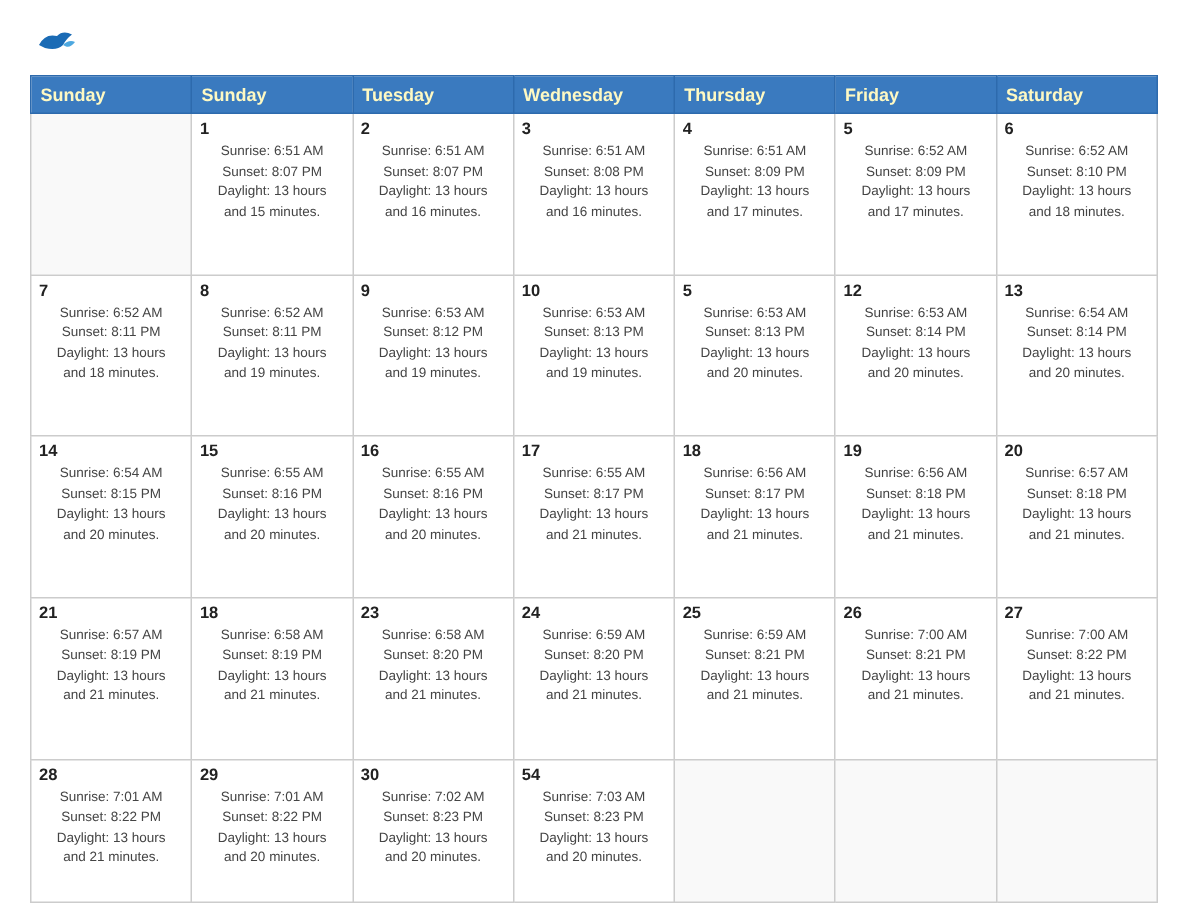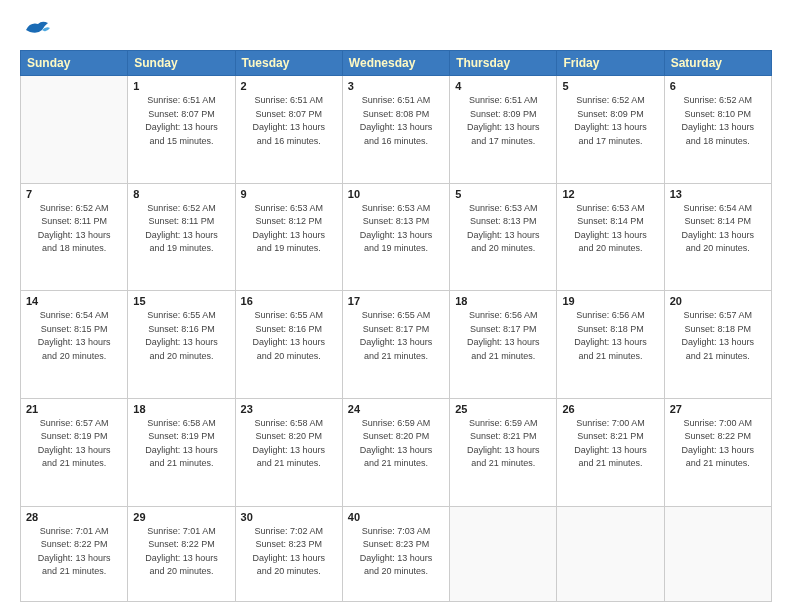--- a/index.html
+++ b/index.html
@@ -358,21 +358,21 @@
 and 20 minutes.</div>
           </td>
           <td class="day-cell">
             <span class="day-number">30</span>
             <div class="day-info" style="white-space: pre-line;">Sunrise: 7:02 AM
 Sunset: 8:23 PM
 Daylight: 13 hours
 and 20 minutes.</div>
           </td>
           <td class="day-cell">
-            <span class="day-number">40</span>
+            <span class="day-number">54</span>
             <div class="day-info" style="white-space: pre-line;">Sunrise: 7:03 AM
 Sunset: 8:23 PM
 Daylight: 13 hours
 and 20 minutes.</div>
           </td>
           <td class="day-cell empty"></td>
           <td class="day-cell empty"></td>
           <td class="day-cell empty"></td>
         </tr>
       </tbody>

